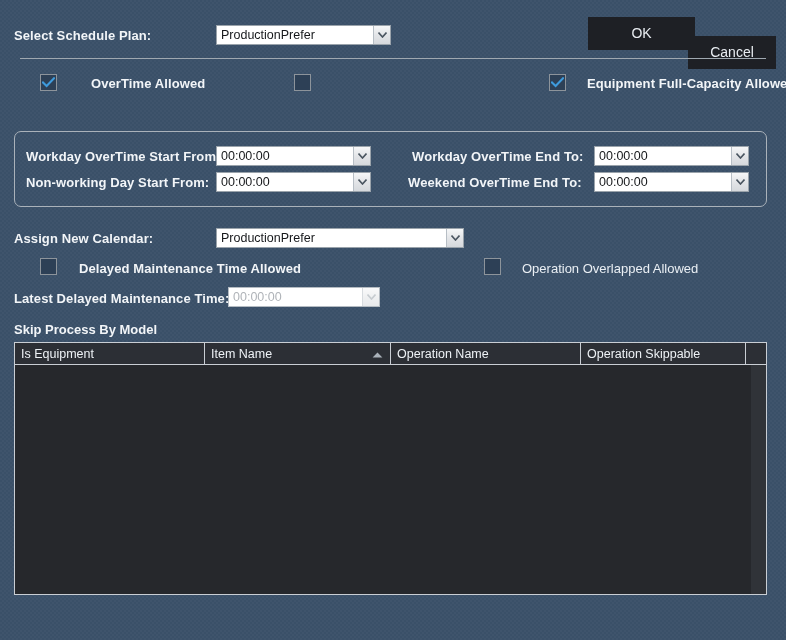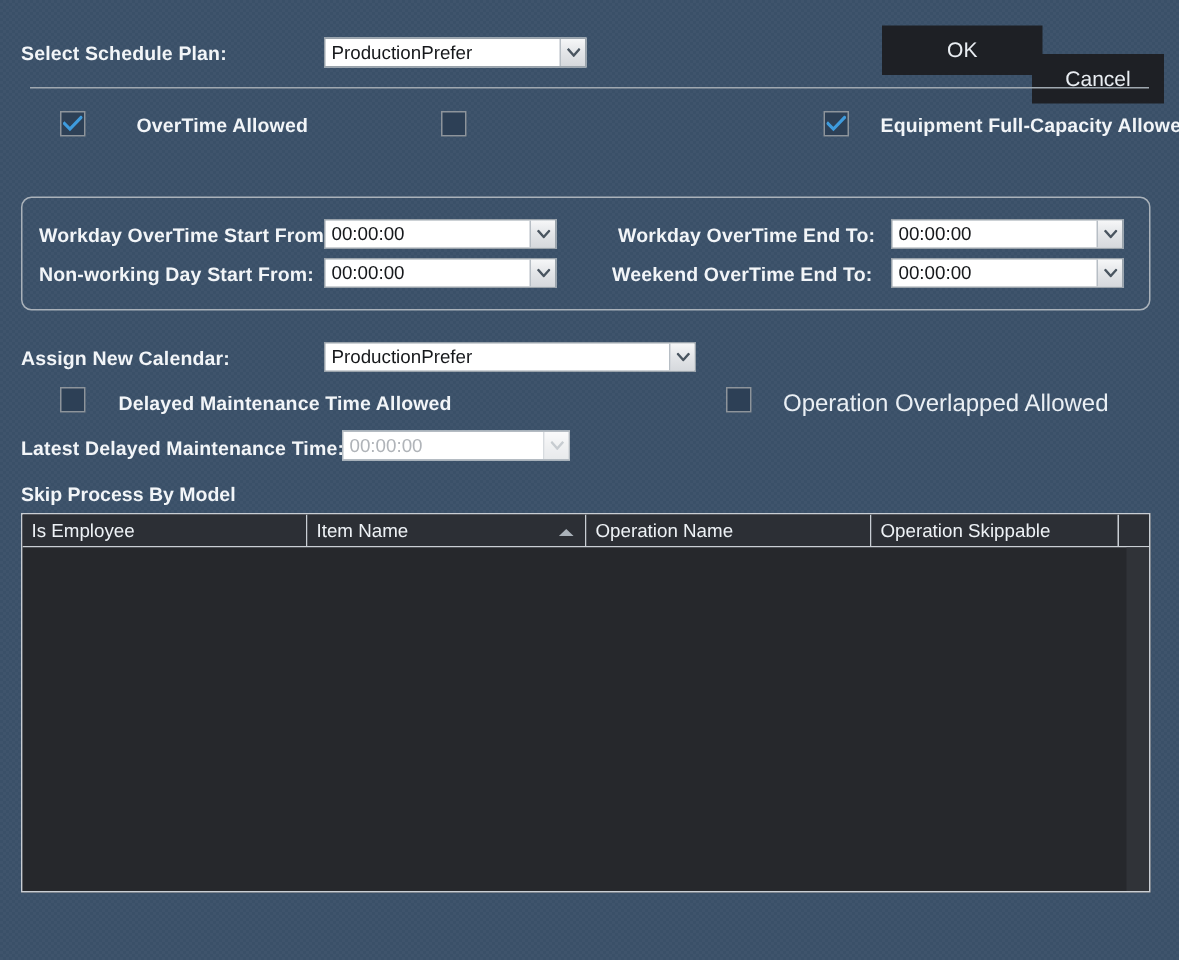--- a/index.html
+++ b/index.html
@@ -35,21 +35,21 @@
   
   .lbl {
     color: #f2f5f8;
     font-size: 13px;
     font-weight: bold;
     white-space: nowrap;
     letter-spacing: 0.1px;
   }
   .lbl-norm {
     color: #eaeff4;
-    font-size: 16px;
+    font-size: 13px;
     font-weight: normal;
     white-space: nowrap;
   }
 
   
   .btn {
     background: #1e2025;
     color: #e9edf2;
     border: none;
     font-family: "Liberation Sans", sans-serif;
@@ -291,21 +291,21 @@
         </svg>
     </div>
   </div>
 
   <div class="abs grid-title" style="left:14px; top:322px;">Skip Process By Model</div>
 
   <div class="abs grid" style="left:14px; top:342px; width:753px; height:253px;">
 
     <div class="grid-head">
       <div class="gh" style="width:190px;">
-        <span>Is Employee</span>
+        <span>Is Equipment</span>
       </div>
       <div class="gh" style="width:186px;">
         <span>Item Name</span>
         <span class="sortarrow">
           <svg width="11" height="6" viewBox="0 0 11 6">
               <path d="M5.5 0.6 L10.4 5.4 L0.6 5.4 Z" fill="#aab2ba"></path>
             </svg>
         </span>
       </div>
       <div class="gh" style="width:190px;">

